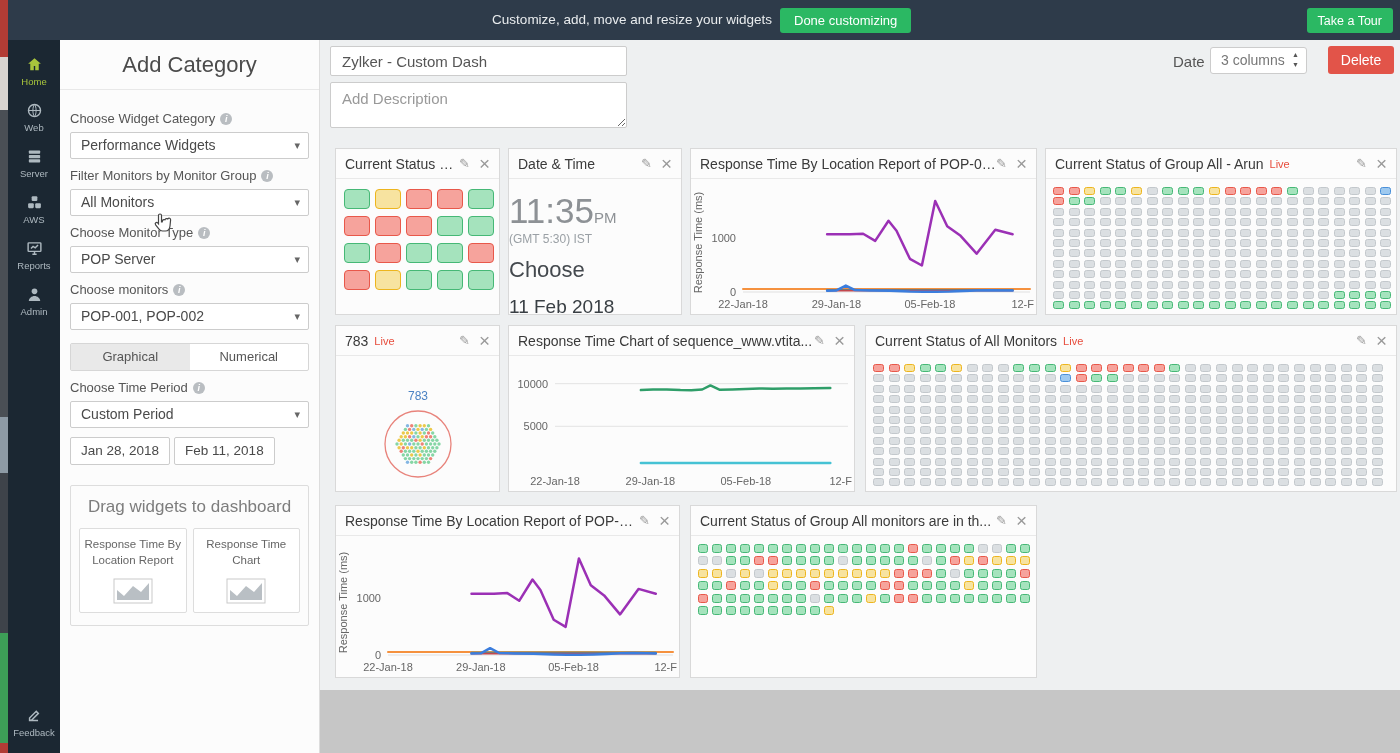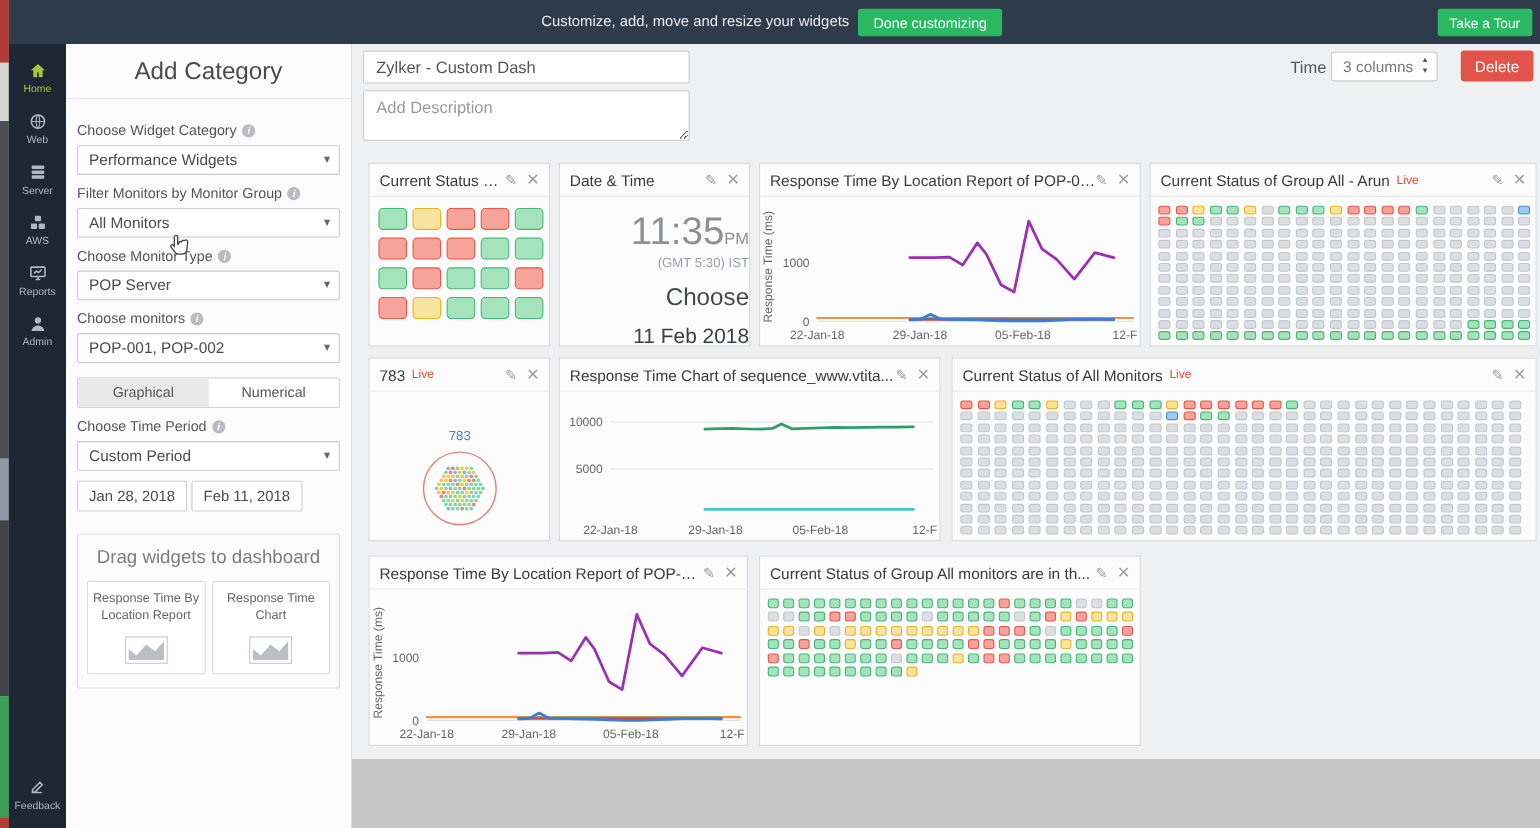--- a/index.html
+++ b/index.html
@@ -68,21 +68,21 @@
 
 
 .status-grid { --cw:11px; --ch:8px; --gx:4.6px; --gy:2.4px; padding:8px 7px; }
 .sg-row { display:flex; gap:var(--gx); margin-bottom:var(--gy); }
 .sg-cell { width:var(--cw); height:var(--ch); border:1px solid; border-radius:2.5px; flex:none; }
 .grid-big { --cw:26px; --ch:20px; --gx:5px; --gy:7px; padding:10px 8px; }
 .grid-big .sg-cell { border-radius:4px; }
 .grid-mid { --cw:10px; --ch:9px; --gx:4px; --gy:3.4px; }
 
 
-.dt-stack { text-align:right; padding-top:12px; color:#8d9195; }
+.dt-stack { text-align:left; padding-top:12px; color:#8d9195; }
 .dt-time { font-size:35px; color:#8d9195; }
 .dt-mer { font-size:15px; }
 .dt-tz { font-size:12px; color:#9aa0a5; margin-top:1px; }
 .dt-city { font-size:22px; color:#44494e; margin-top:11px; }
 .dt-date { font-size:19px; color:#393f44; margin-top:13px; }
 
 .chart { position:absolute; inset:0; }
 svg text { font-family:"Liberation Sans",sans-serif; }
 
 #cursor { position:absolute; left:150px; top:212px; z-index:50; pointer-events:none; }
@@ -248,21 +248,21 @@
         </div>
       </div>
     </div>
   </div>
 
   <div id="canvas">
     <div id="bottom-shade"></div>
 
     <input id="dash-name" value="Zylker - Custom Dash" style="">
     <textarea id="dash-desc" placeholder="Add Description" style=""></textarea>
-    <span id="size-label">Time</span>
+    <span id="size-label">Date</span>
     <div id="size-select">
       <span>3 columns</span>
       <span class="stepper">
           <span>▲</span>
           <span>▼</span>
         </span>
     </div>
     <button id="delete-btn">Delete</button>
 
     <div class="widget" style="left:15px;top:108px;width:165px;height:167px">

